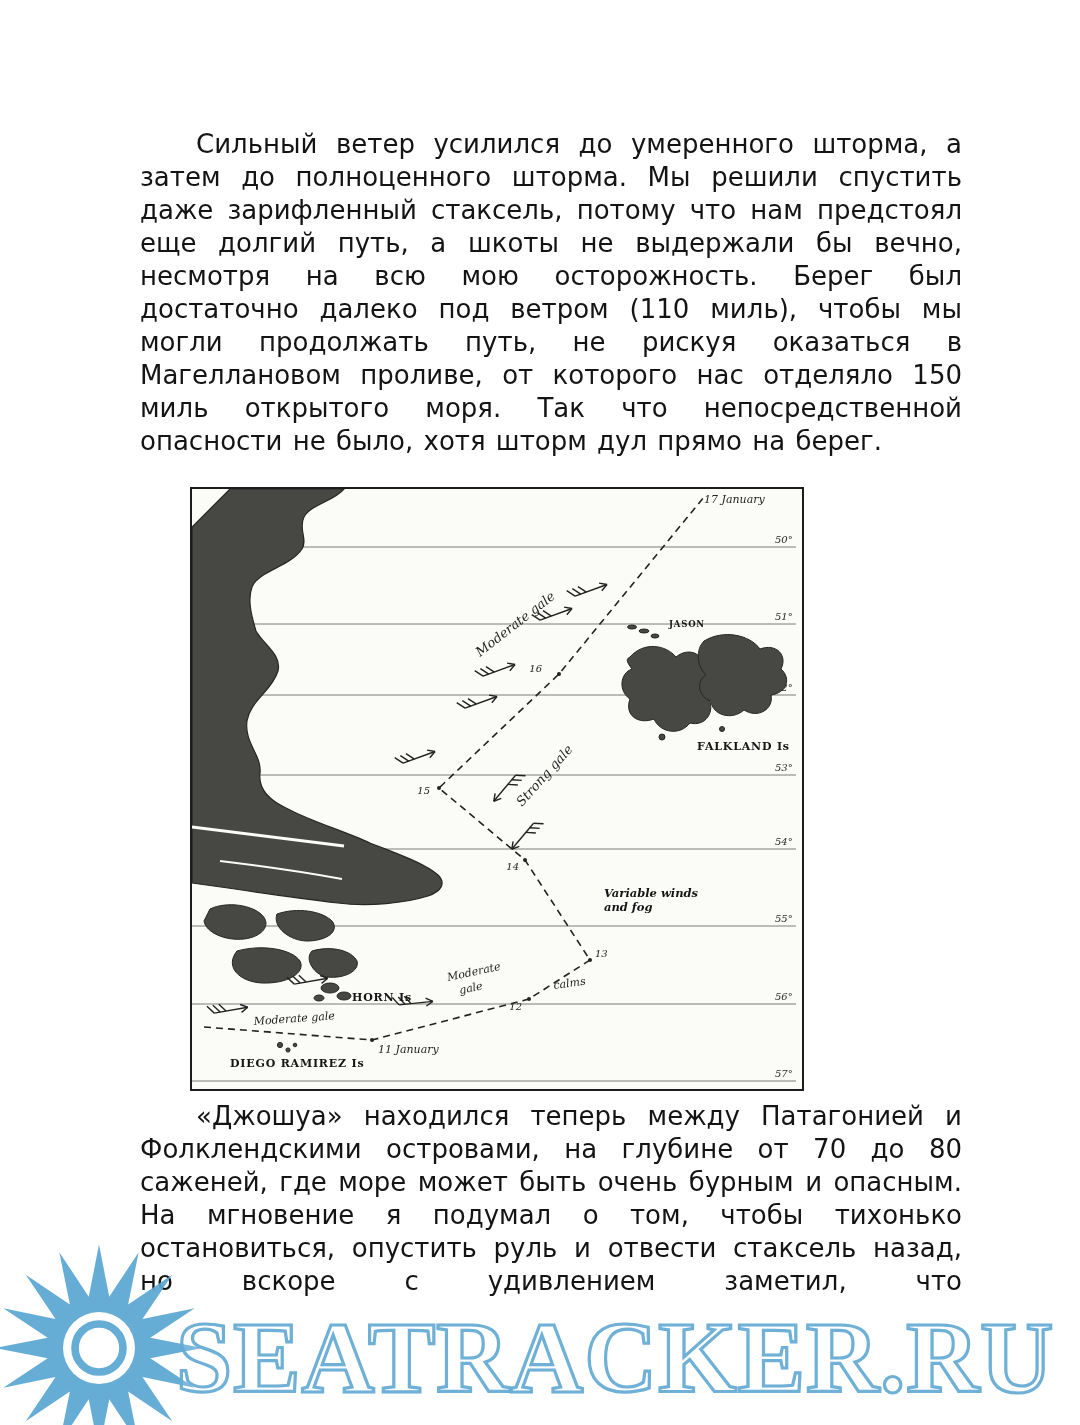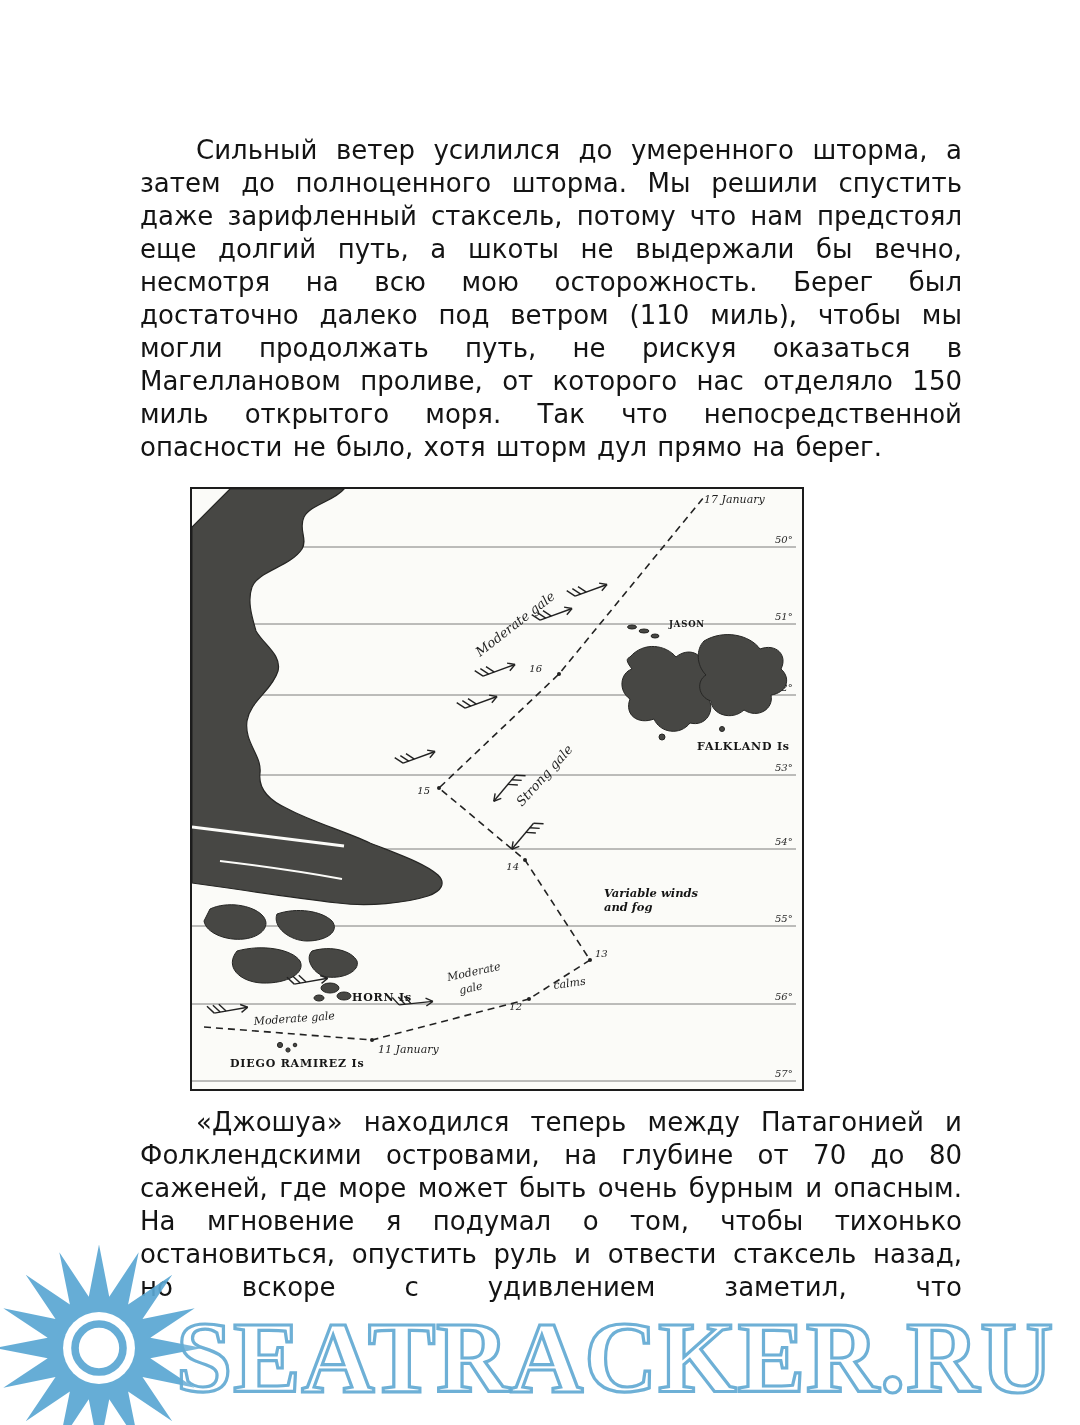--- a/index.html
+++ b/index.html
@@ -6,21 +6,20 @@
   body { background:#e8e8e8; font-family:"DejaVu Sans", sans-serif; }
   .page {
     position:relative; width:1080px; height:1425px;
     background:#ffffff; overflow:hidden; margin:0 auto;
   }
   .text-block {
     position:absolute; left:140px; width:822px;
     color:#141414; font-size:26px; line-height:33px;
     text-align:justify; word-spacing:2px;
     font-family:"DejaVu Sans", sans-serif;
-    margin-top:6px;
   }
   #para1 { top:128px; text-indent:56px; }
   #para2 { top:1100px; text-indent:56px; text-align-last:justify; }
   .map-figure {
     position:absolute; top:487px; left:190px;
     width:614px; height:604px;
     border:2px solid #1c1c1c; background:#fbfbf8;
   }
   .map-figure svg { display:block; width:100%; height:100%; }
 

